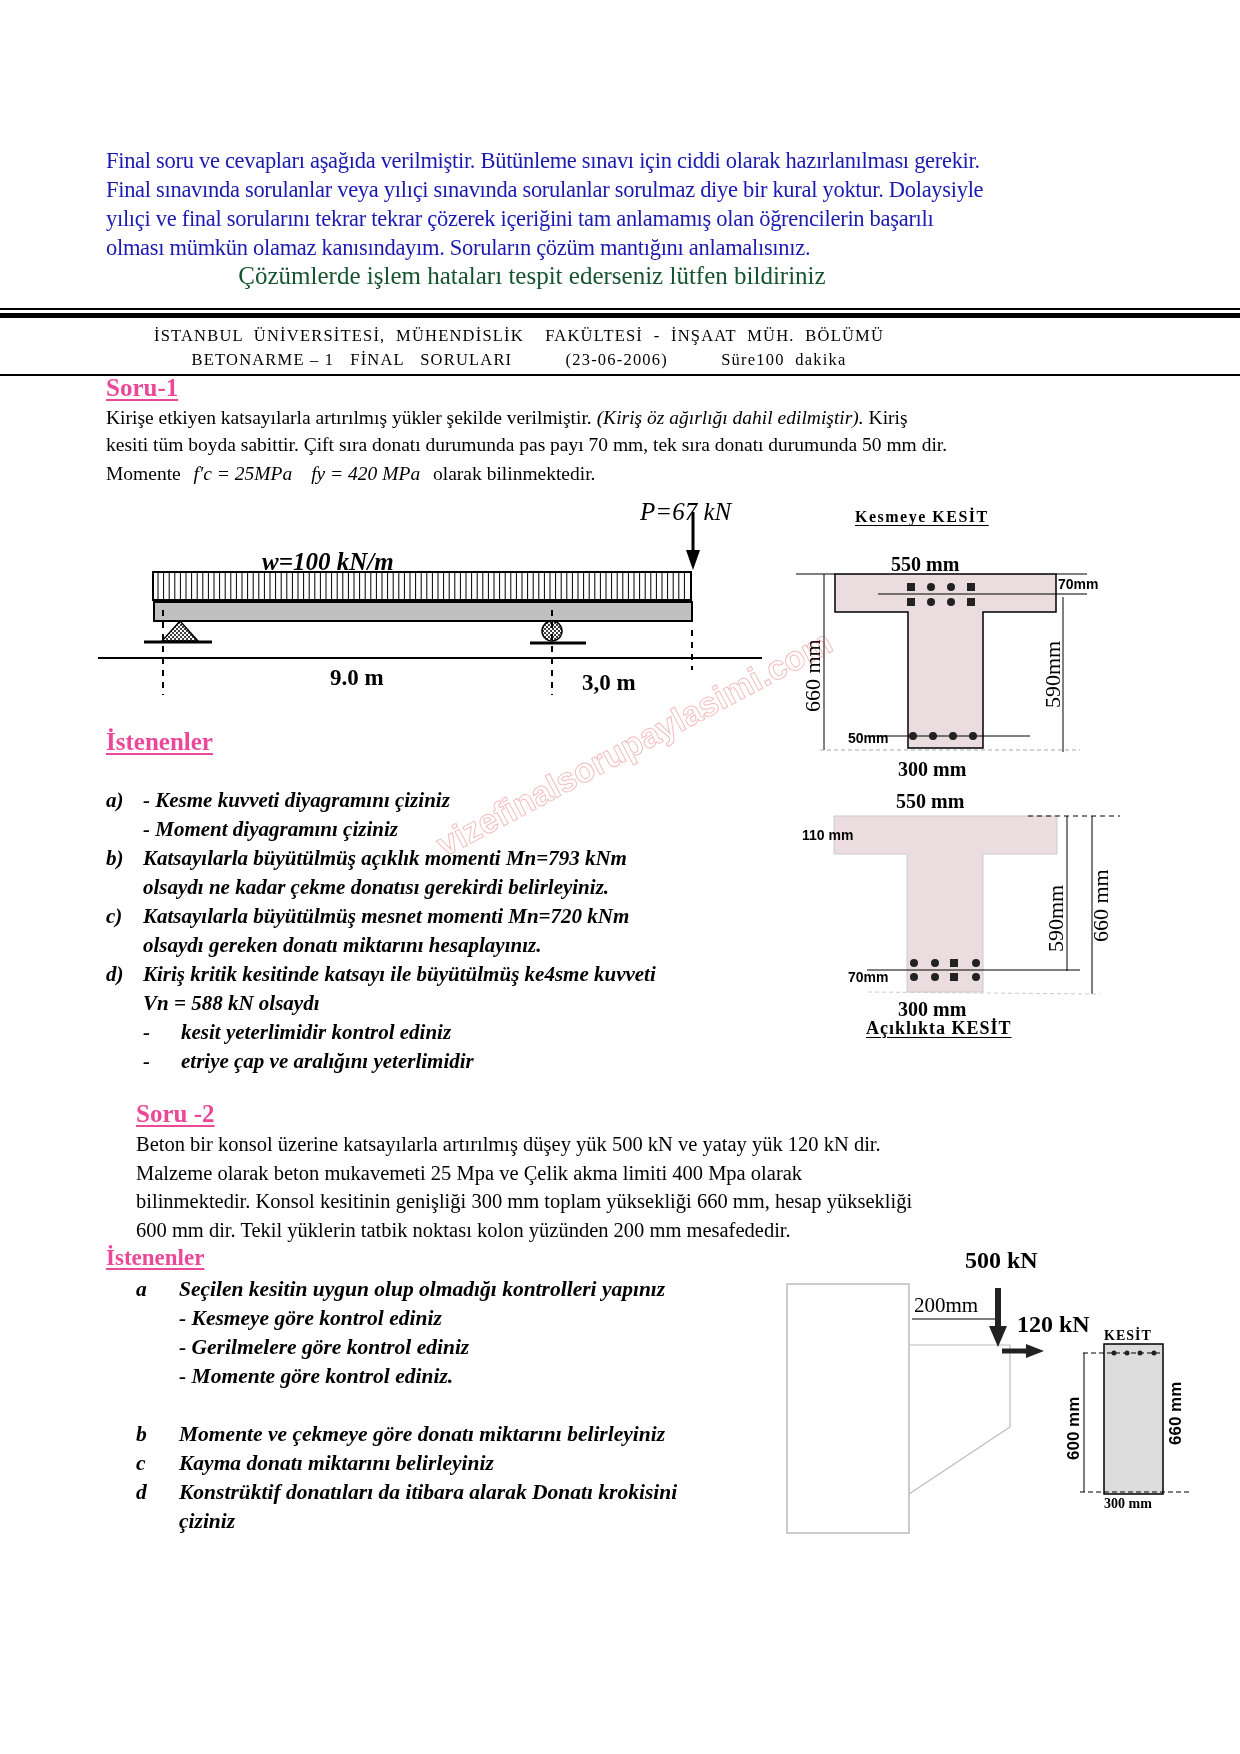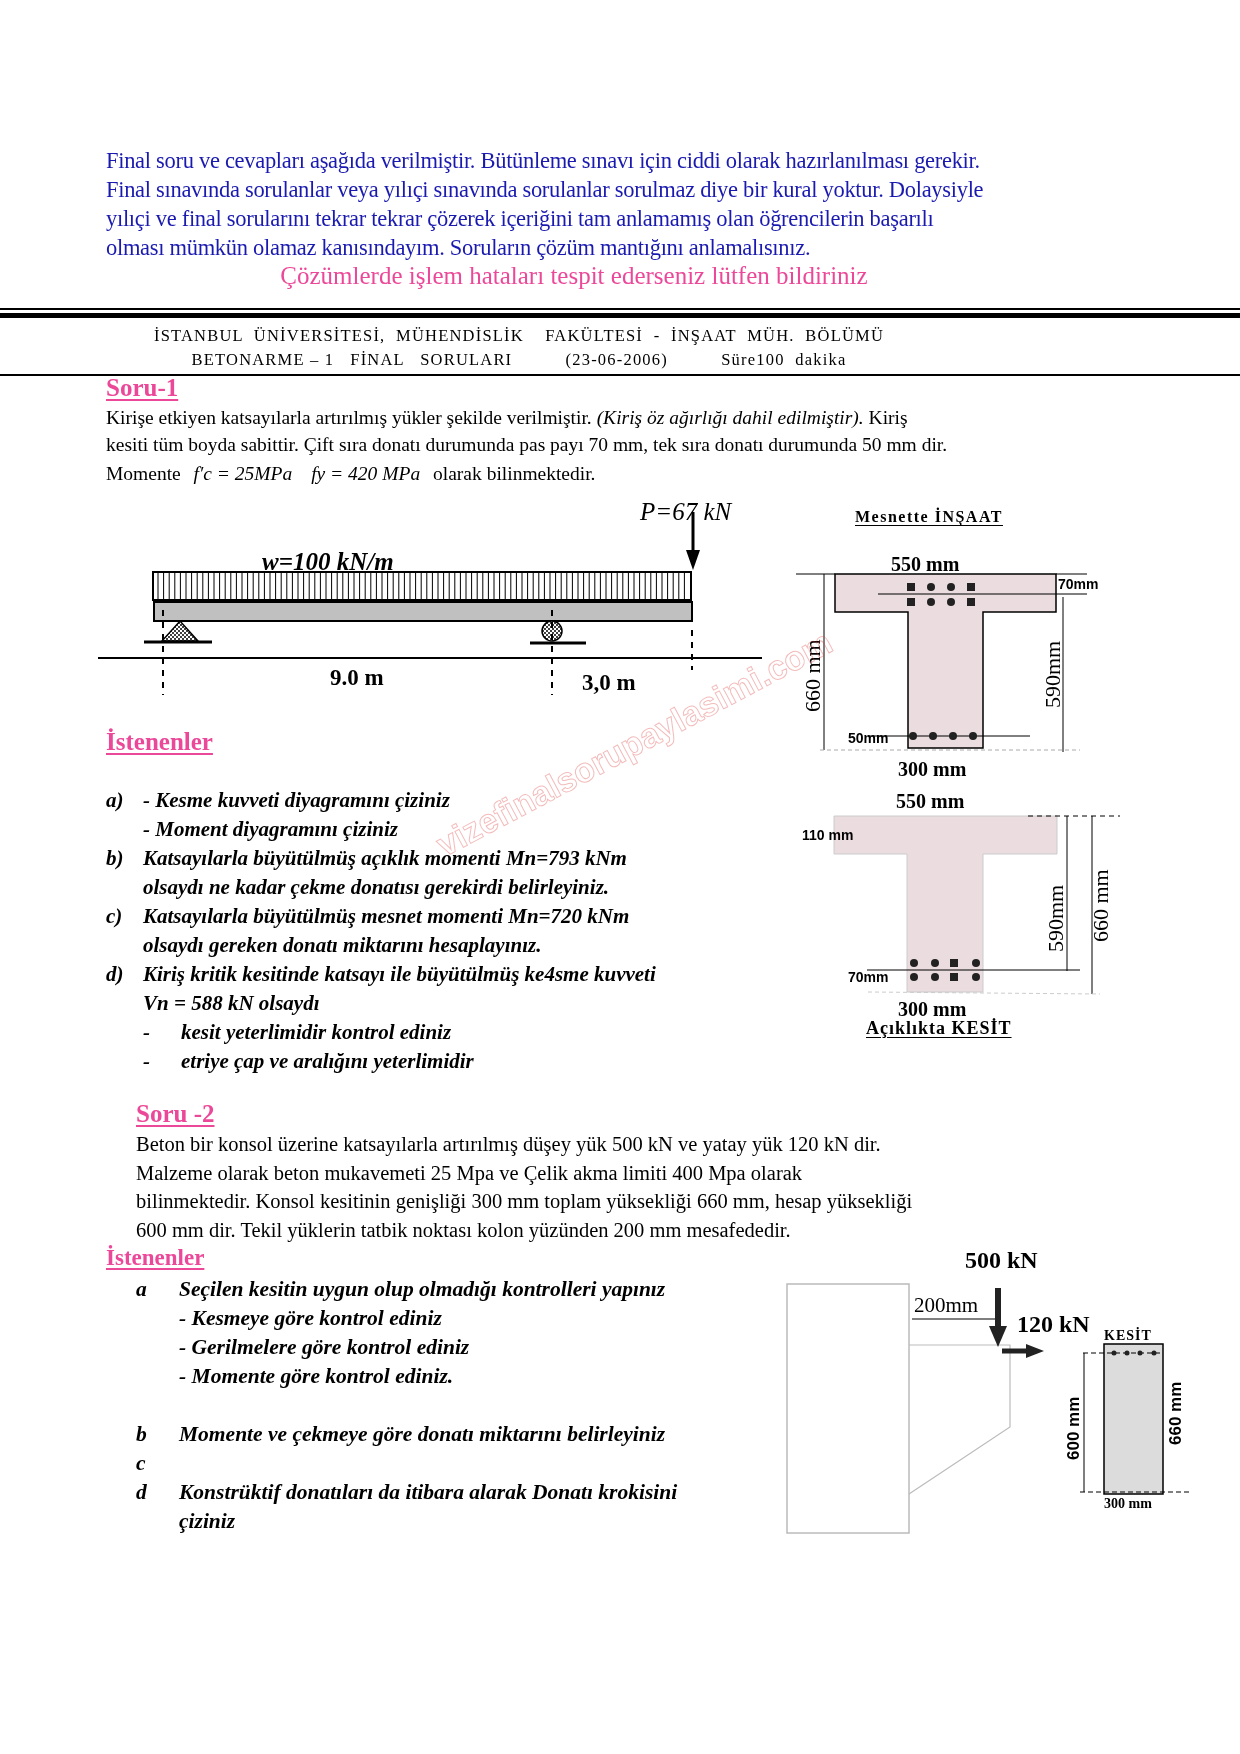--- a/index.html
+++ b/index.html
@@ -1,20 +1,20 @@
 <!DOCTYPE html>
 <html><head>
 <meta charset="utf-8">
 <style>
   html, body { margin: 0; padding: 0; background: #ffffff; }
   body { width: 1240px; height: 1754px; position: relative; overflow: hidden; font-family: "Liberation Serif", serif; color: #000; }
   .abs { position: absolute; }
   .intro { left: 106px; top: 146px; width: 1020px; color: #1a1ab0; font-size: 22.5px; line-height: 29px; letter-spacing: -0.3px; }
   .intro div { white-space: nowrap; }
-  .notice { left: 0; width: 1064px; top: 262px; text-align: center; color: #ec4899; font-size: 25px; padding-left: 42px; }
+  .notice { left: 0; width: 1064px; top: 262px; text-align: center; color: #14532d; font-size: 25px; }
   .rule-thin1 { left: 0; top: 308px; width: 1240px; height: 2px; background: #000; }
   .rule-thick { left: 0; top: 313px; width: 1240px; height: 5px; background: #000; }
   .rule-bottom { left: 0; top: 374px; width: 1240px; height: 2px; background: #000; }
   .hdr { left: 0; width: 1038px; text-align: center; font-weight: normal; font-size: 16.5px; letter-spacing: 1.2px; white-space: pre; }
   .sec-title { color: #ec4899; font-weight: bold; font-size: 25px; text-decoration: underline; text-decoration-thickness: 2px; text-underline-offset: 3px; }
   .body-text { font-size: 19.5px; line-height: 27px; white-space: nowrap; }
   .task { font-size: 21px; font-style: italic; font-weight: bold; line-height: 29px; white-space: nowrap; }
   .task .lbl { position: absolute; }
   .watermark { left: 430px; top: 830px; color: rgba(220,60,60,0.22); font-family: "Liberation Sans", sans-serif; font-weight: bold; font-size: 34px; transform: rotate(-28deg); transform-origin: left top; white-space: nowrap; -webkit-text-stroke: 1px rgba(220,60,60,0.35); color: transparent; }
   svg text { font-family: "Liberation Serif", serif; }
@@ -180,21 +180,21 @@
 
   <line x1="8" y1="168" x2="672" y2="168" stroke="#000" stroke-width="2"></line>
 
   <line x1="73" y1="120" x2="73" y2="205" stroke="#000" stroke-width="2" stroke-dasharray="6,6"></line>
   <line x1="462" y1="120" x2="462" y2="205" stroke="#000" stroke-width="2" stroke-dasharray="6,6"></line>
   <line x1="602" y1="140" x2="602" y2="180" stroke="#000" stroke-width="2" stroke-dasharray="6,6"></line>
   <text x="240" y="195" font-size="23" font-weight="bold">9.0 m</text>
   <text x="492" y="200" font-size="23"><tspan font-weight="bold">3,0 m</tspan></text>
 </svg>
 
-<div class="abs" style="left:855px; top:508px; font-weight:bold; font-size:16px; letter-spacing:1.5px; text-decoration:underline; text-underline-offset:3px;">Mesnette  İNŞAAT</div>
+<div class="abs" style="left:855px; top:508px; font-weight:bold; font-size:16px; letter-spacing:1.5px; text-decoration:underline; text-underline-offset:3px;">Kesmeye  KESİT</div>
 <svg class="abs" style="left:780px; top:540px;" width="340" height="240">
   <path d="M55,34 L276,34 L276,72 L203,72 L203,208 L128,208 L128,72 L55,72 Z" fill="#eadcdf" stroke="#000" stroke-width="1.5"></path>
   <line x1="16" y1="34" x2="55" y2="34" stroke="#000" stroke-width="1"></line>
   <line x1="276" y1="34" x2="307" y2="34" stroke="#000" stroke-width="1"></line>
   <line x1="44" y1="34" x2="44" y2="210" stroke="#000" stroke-width="1"></line>
   <line x1="283" y1="57" x2="283" y2="212" stroke="#000" stroke-width="1"></line>
   <line x1="98" y1="54" x2="307" y2="54" stroke="#000" stroke-width="1"></line>
   <line x1="88" y1="196" x2="250" y2="196" stroke="#000" stroke-width="1"></line>
   <line x1="40" y1="210" x2="300" y2="210" stroke="#aaa" stroke-width="1" stroke-dasharray="4,3"></line>
   <g fill="#222">
@@ -311,20 +311,21 @@
   <div style="position:relative; height:29px;">
       <span style="position:absolute; left:73px;">- Momente göre kontrol ediniz.</span>
     </div>
   <div style="position:relative; height:29px;"></div>
   <div style="position:relative; height:29px;">
       <span class="lbl" style="left:30px;">b</span>
       <span style="position:absolute; left:73px;">Momente ve çekmeye  göre donatı miktarını  belirleyiniz</span>
     </div>
   <div style="position:relative; height:29px;">
       <span class="lbl" style="left:30px;">c</span>
+      <span style="position:absolute; left:73px;">Kayma donatı miktarını belirleyiniz</span>
     </div>
   <div style="position:relative; height:29px;">
       <span class="lbl" style="left:30px;">d</span>
       <span style="position:absolute; left:73px;">Konstrüktif donatıları da itibara alarak Donatı krokisini</span>
     </div>
   <div style="position:relative; height:29px;">
       <span style="position:absolute; left:73px;">çiziniz</span>
     </div>
 </div>
 

